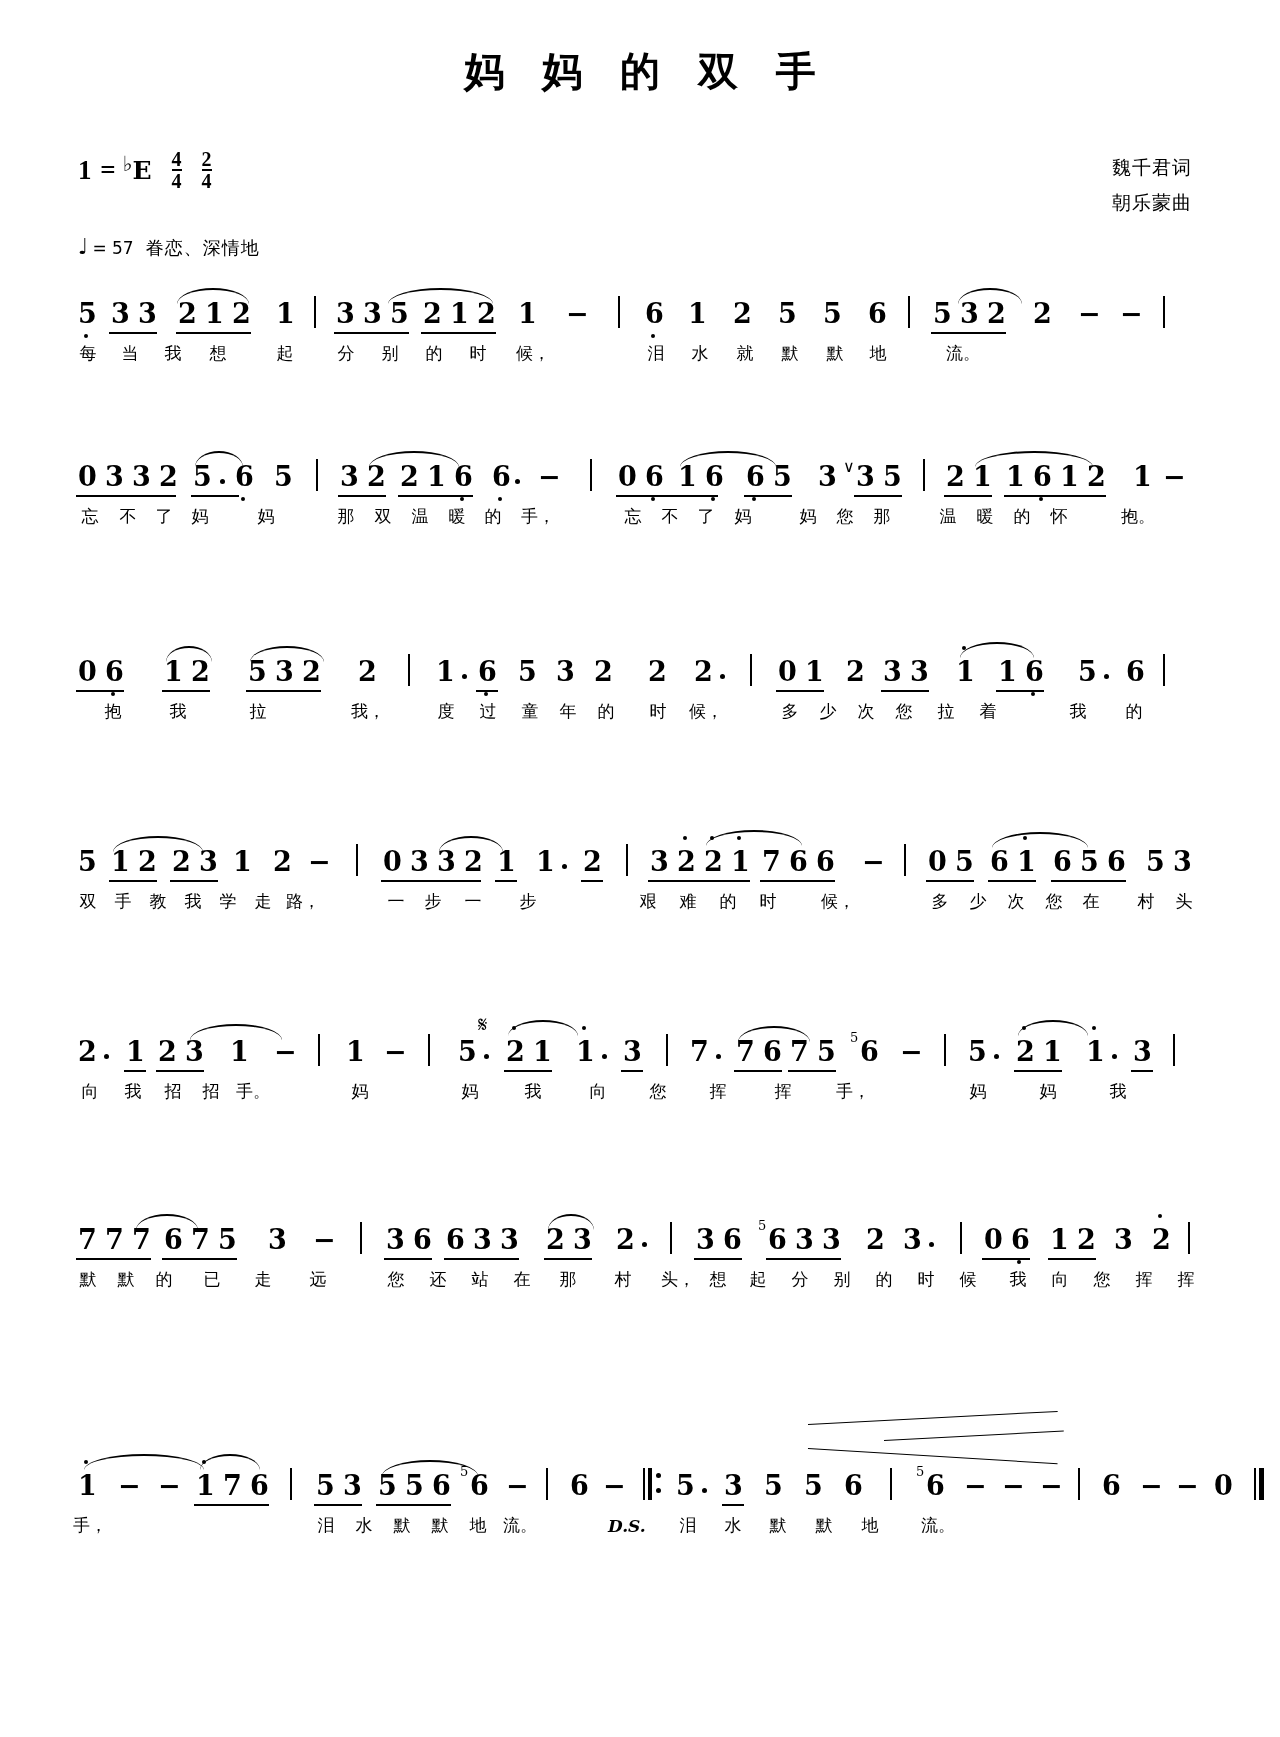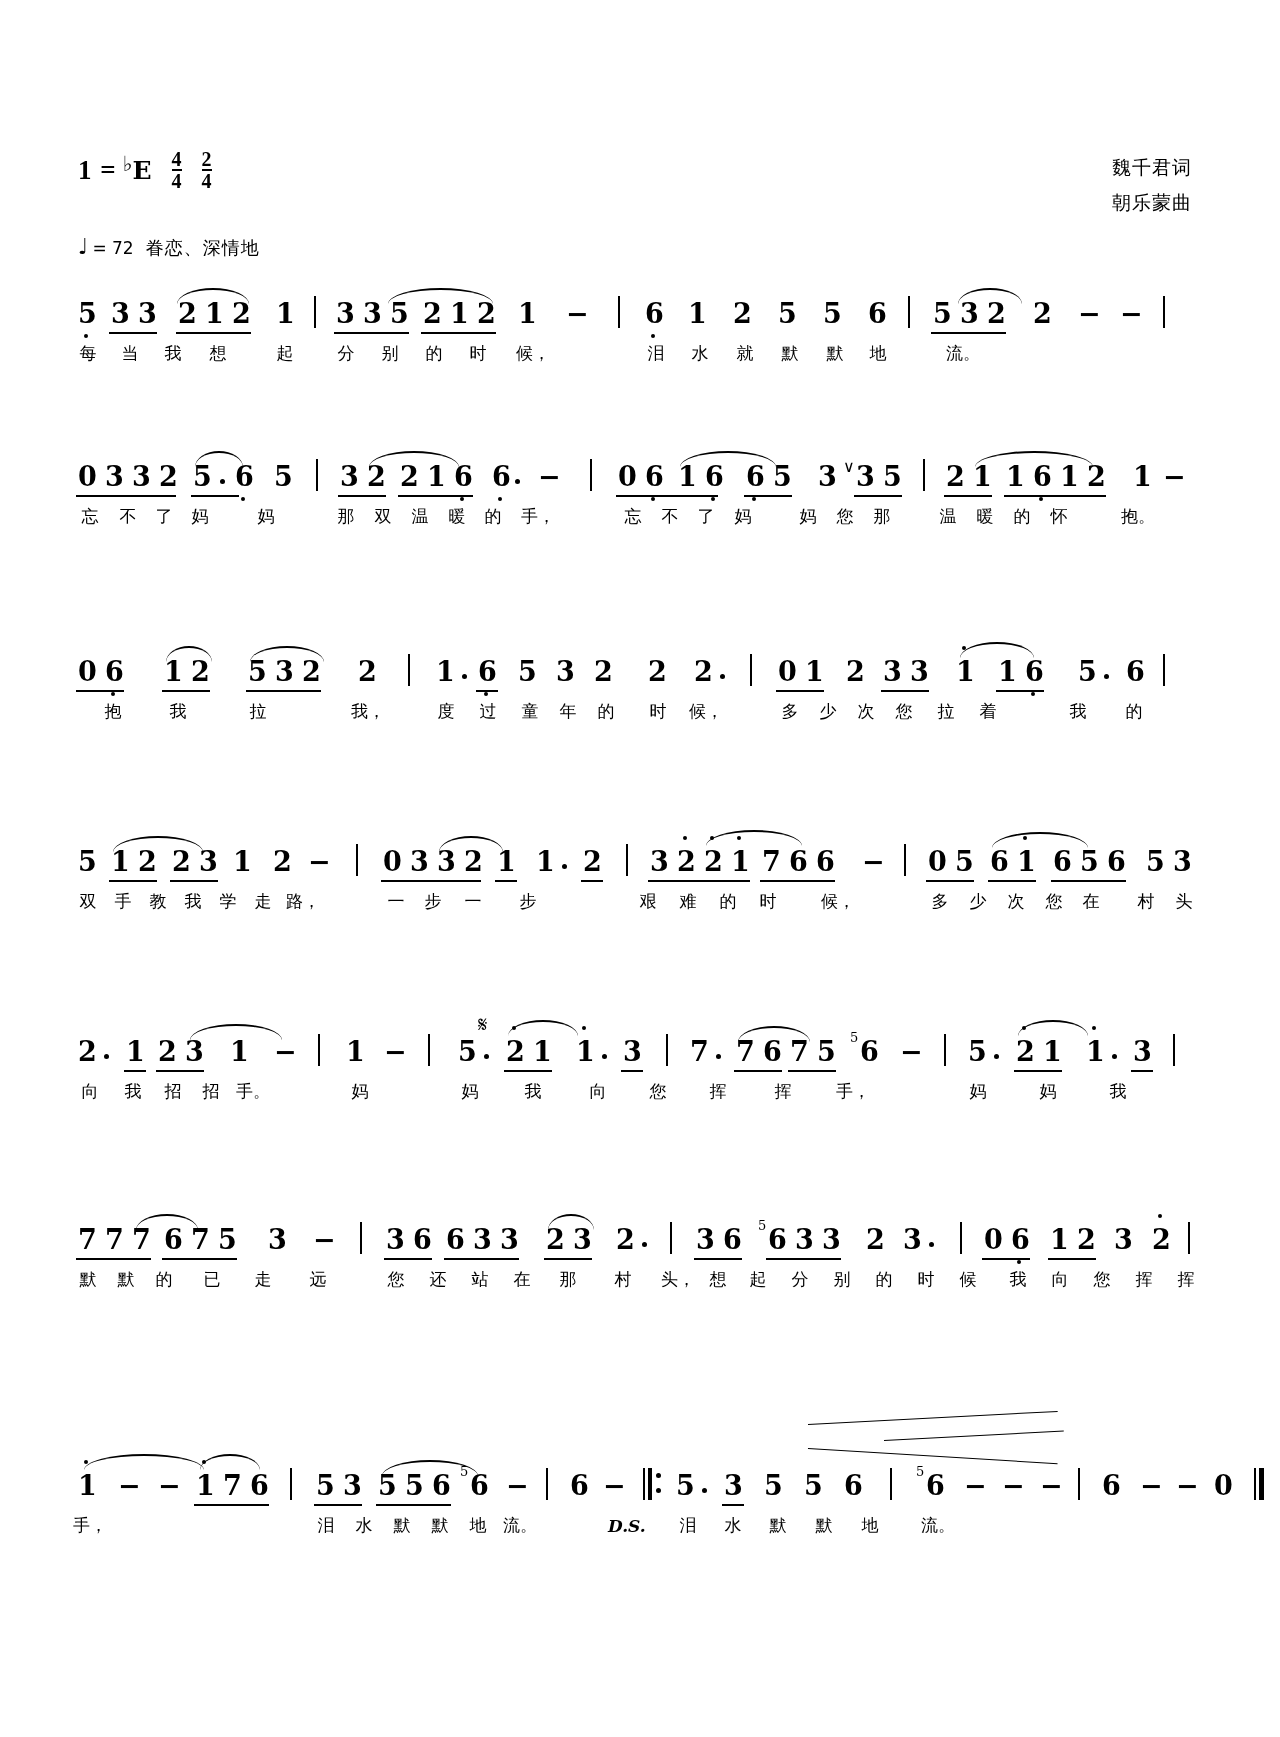--- a/index.html
+++ b/index.html
@@ -216,20 +216,21 @@
     height: 0;
     border-top: 1.5px solid #000;
     transform-origin: left center;
   }
 </style>
 </head>
 <body>
 
 <div class="sheet">
 
+  <div class="title">妈 妈 的 双 手</div>
 
   <div class="keyblock">
     <span class="oneeq">1 =</span>
     <span class="flat">♭</span>
     <span class="keyname">E</span>
     <span class="meter">
       <span class="num">4</span>
       <span class="den">4</span>
     </span>
     <span class="meter">
@@ -238,21 +239,21 @@
     </span>
   </div>
 
   <div class="credits">
     <div>魏千君词</div>
     <div>朝乐蒙曲</div>
   </div>
 
   <div class="tempo">
     <span class="note">♩</span>
-    <span class="bpm">= 72</span>
+    <span class="bpm">= 57</span>
     <span class="expr">眷恋、深情地</span>
   </div>
 
   <div class="system" style="top:292px;">
     <div class="notes-row">
       <span class="n" style="left:0px;">5</span>
         <span class="dot" style="left:6px;top:42px;"></span>
       <span class="n" style="left:33px;">3</span>
         <span class="n" style="left:60px;">3</span>
       <span class="beam" style="left:31px;top:40px;width:48px;"></span>

